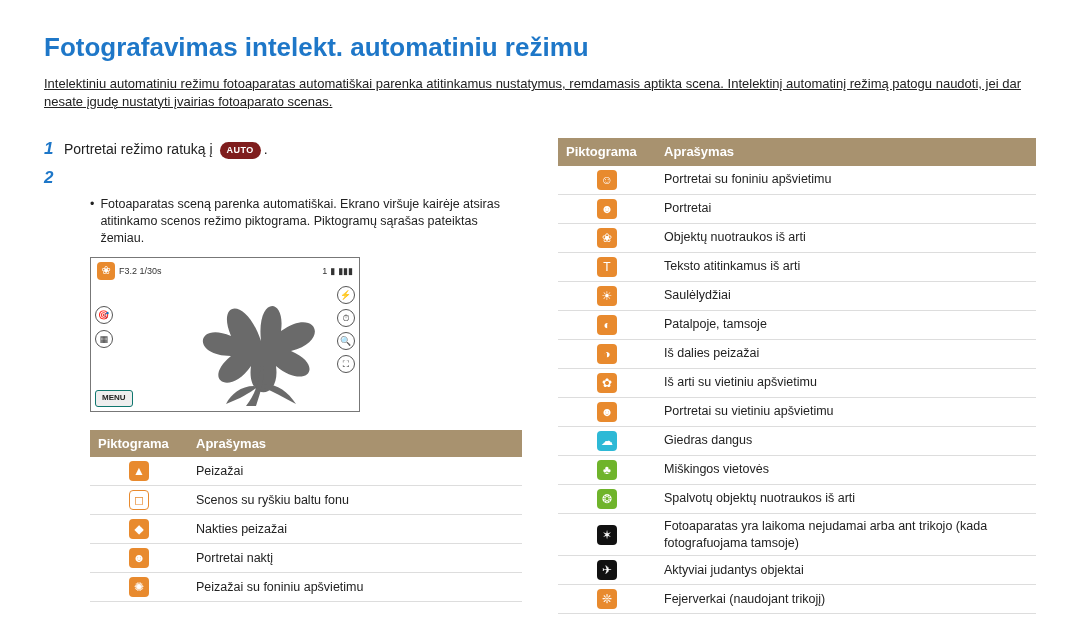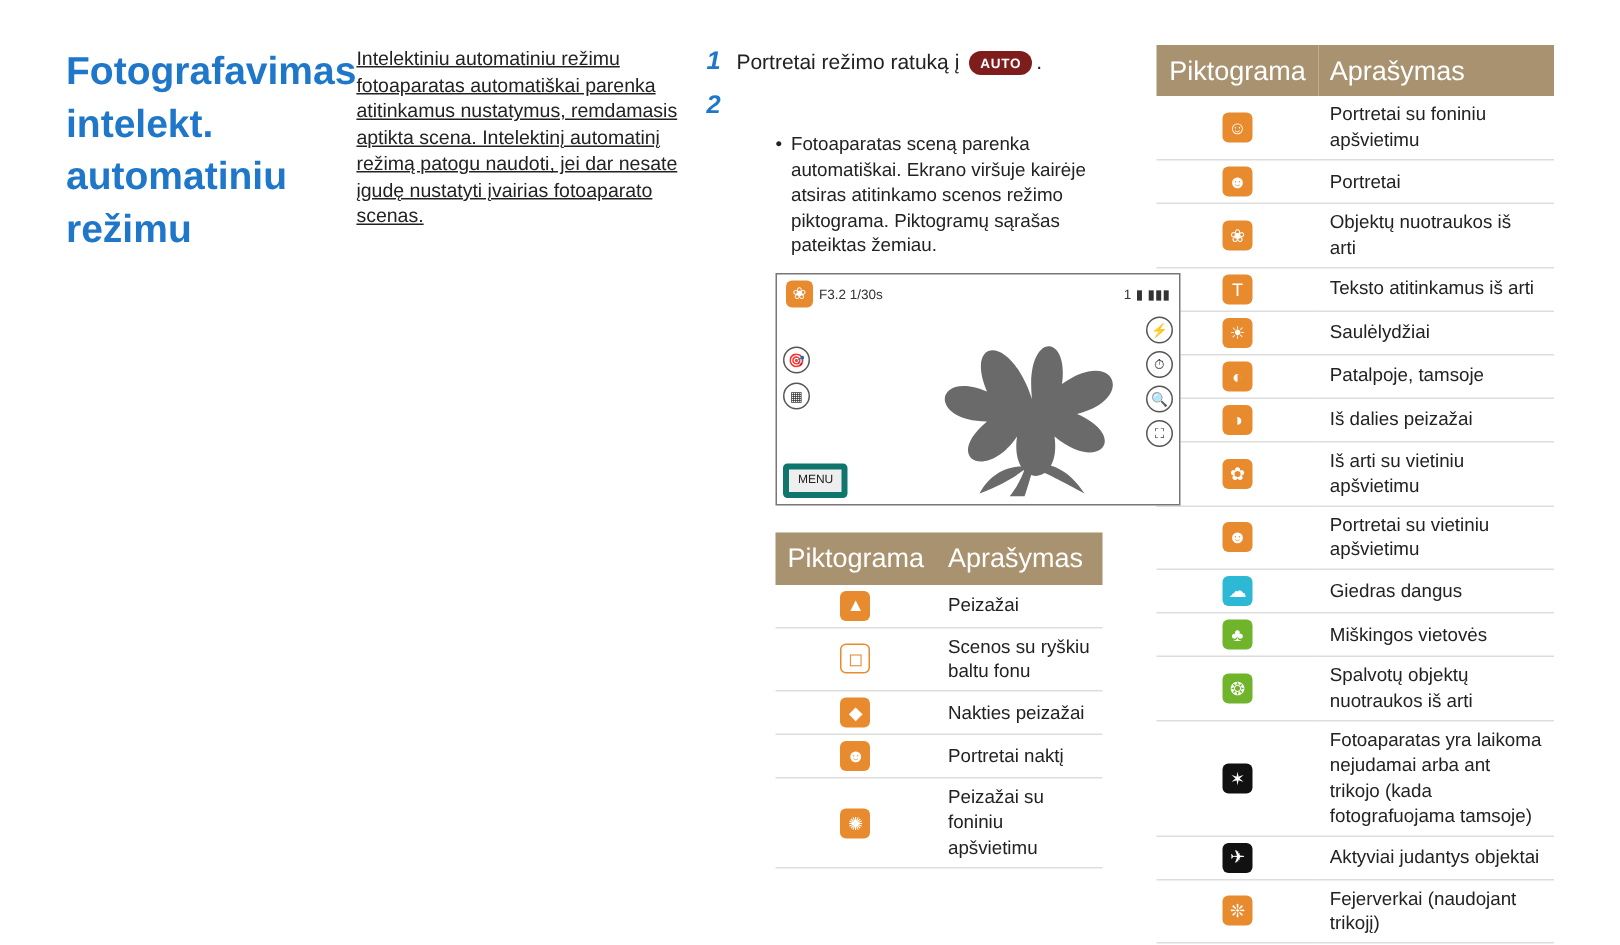--- a/index.html
+++ b/index.html
@@ -10,20 +10,21 @@
     background: #ffffff;
     font-family: "Segoe UI", "Helvetica Neue", Arial, sans-serif;
     color: #222;
     font-size: 13px;
     line-height: 1.35;
   }
   .page {
     padding: 30px 44px 0 44px;
     box-sizing: border-box;
     display: flex;
+    flex-direction: column;
     height: 100%;
   }
   .title {
     color: #1E77C8;
     font-size: 26px;
     font-weight: 600;
     margin: 0 0 10px 0;
   }
   .intro {
     font-size: 13px;
@@ -131,26 +132,26 @@
     position: absolute;
     left: 4px; top: 48px;
     display: flex;
     flex-direction: column;
     gap: 6px;
   }
   .cs-leftcol .cs-side-item { border-radius: 50%; }
   .cs-menu {
     position: absolute;
     bottom: 4px; left: 4px;
-    border: 4px solid #0f766e;
+    border: 1px solid #0f766e;
     border-radius: 3px;
     background: #eee;
     font-size: 8px;
     padding: 2px 6px;
-    font-weight: 400;
+    font-weight: 700;
   }
   .flower {
     fill: #6a6a6a;
     stroke: none;
   }
   .flower-svg {
     position: absolute;
     left: 95px; top: 28px;
     width: 150px; height: 120px;
   }
@@ -158,22 +159,22 @@
   .icon-table {
     margin-left: 46px;
     border-collapse: collapse;
     width: calc(100% - 46px);
   }
   .col-right .icon-table { margin-left: 0; width: 100%; }
   .icon-table th {
     background: #A8926F;
     color: #fff;
     text-align: left;
-    font-weight: 400;
-    font-size: 18px;
+    font-weight: 700;
+    font-size: 13px;
     padding: 5px 8px;
     border: none;
   }
   .icon-table th:first-child { width: 82px; }
   .icon-table td {
     border-bottom: 1px solid #ddd;
     padding: 4px 8px;
     vertical-align: middle;
     font-size: 12.5px;
   }

